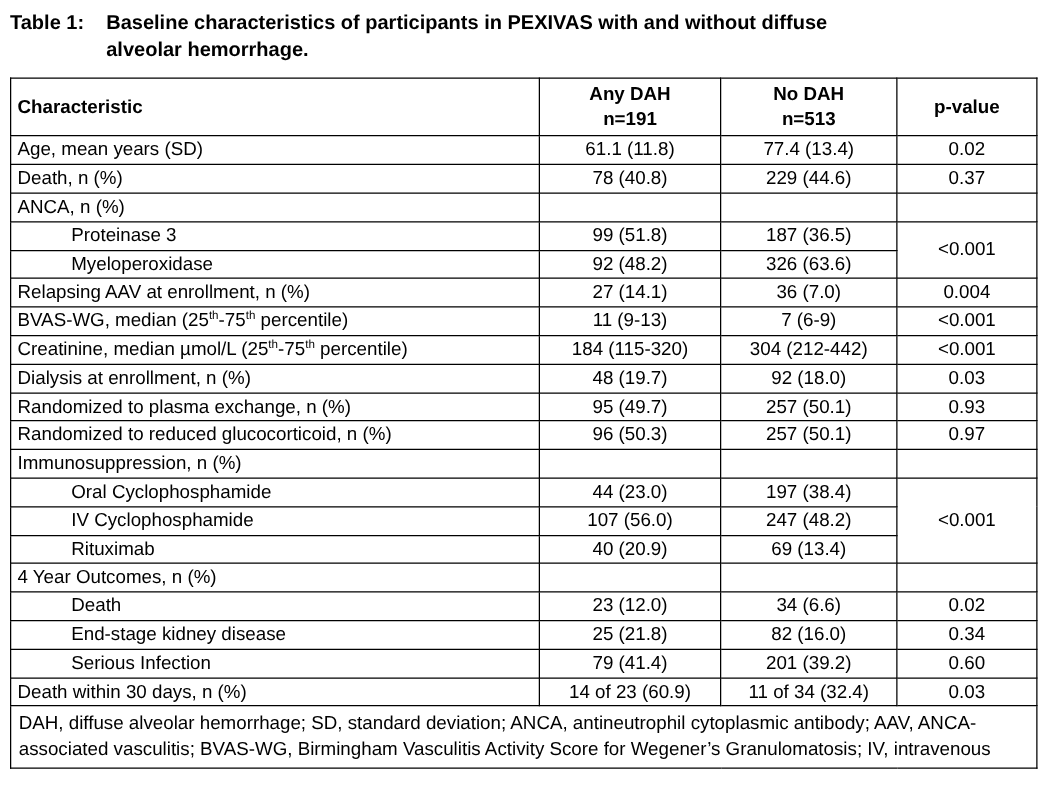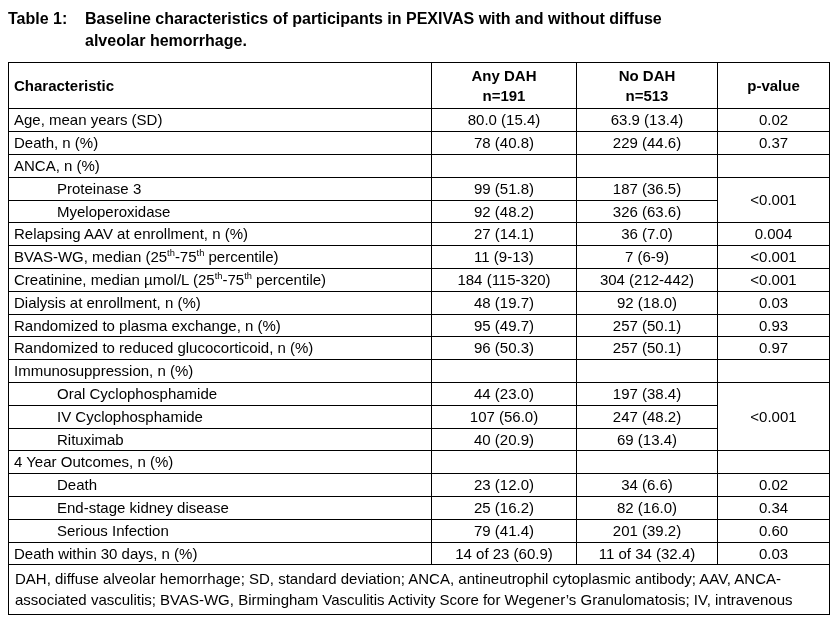--- a/index.html
+++ b/index.html
@@ -90,22 +90,22 @@
         </th>
         <th>
           <span class="hl">p-value</span>
           <span class="hl"></span>
         </th>
       </tr>
     </thead>
     <tbody id="table-body">
         <tr>
           <td class="char">Age, mean years (SD)</td>
-          <td class="val">80.0 (15.4)</td>
-          <td class="val">63.9 (13.4)</td>
+          <td class="val">61.1 (11.8)</td>
+          <td class="val">77.4 (13.4)</td>
           <td class="val">0.02</td>
         </tr>
         <tr>
           <td class="char">Death, n (%)</td>
           <td class="val">78 (40.8)</td>
           <td class="val">229 (44.6)</td>
           <td class="val">0.37</td>
         </tr>
         <tr>
           <td class="char">ANCA, n (%)</td>
@@ -189,21 +189,21 @@
           <td class="val"></td>
         </tr>
         <tr>
           <td class="char indent">Death</td>
           <td class="val">23 (12.0)</td>
           <td class="val">34 (6.6)</td>
           <td class="val">0.02</td>
         </tr>
         <tr>
           <td class="char indent">End-stage kidney disease</td>
-          <td class="val">25 (16.2)</td>
+          <td class="val">25 (21.8)</td>
           <td class="val">82 (16.0)</td>
           <td class="val">0.34</td>
         </tr>
         <tr>
           <td class="char indent">Serious Infection</td>
           <td class="val">79 (41.4)</td>
           <td class="val">201 (39.2)</td>
           <td class="val">0.60</td>
         </tr>
         <tr>

